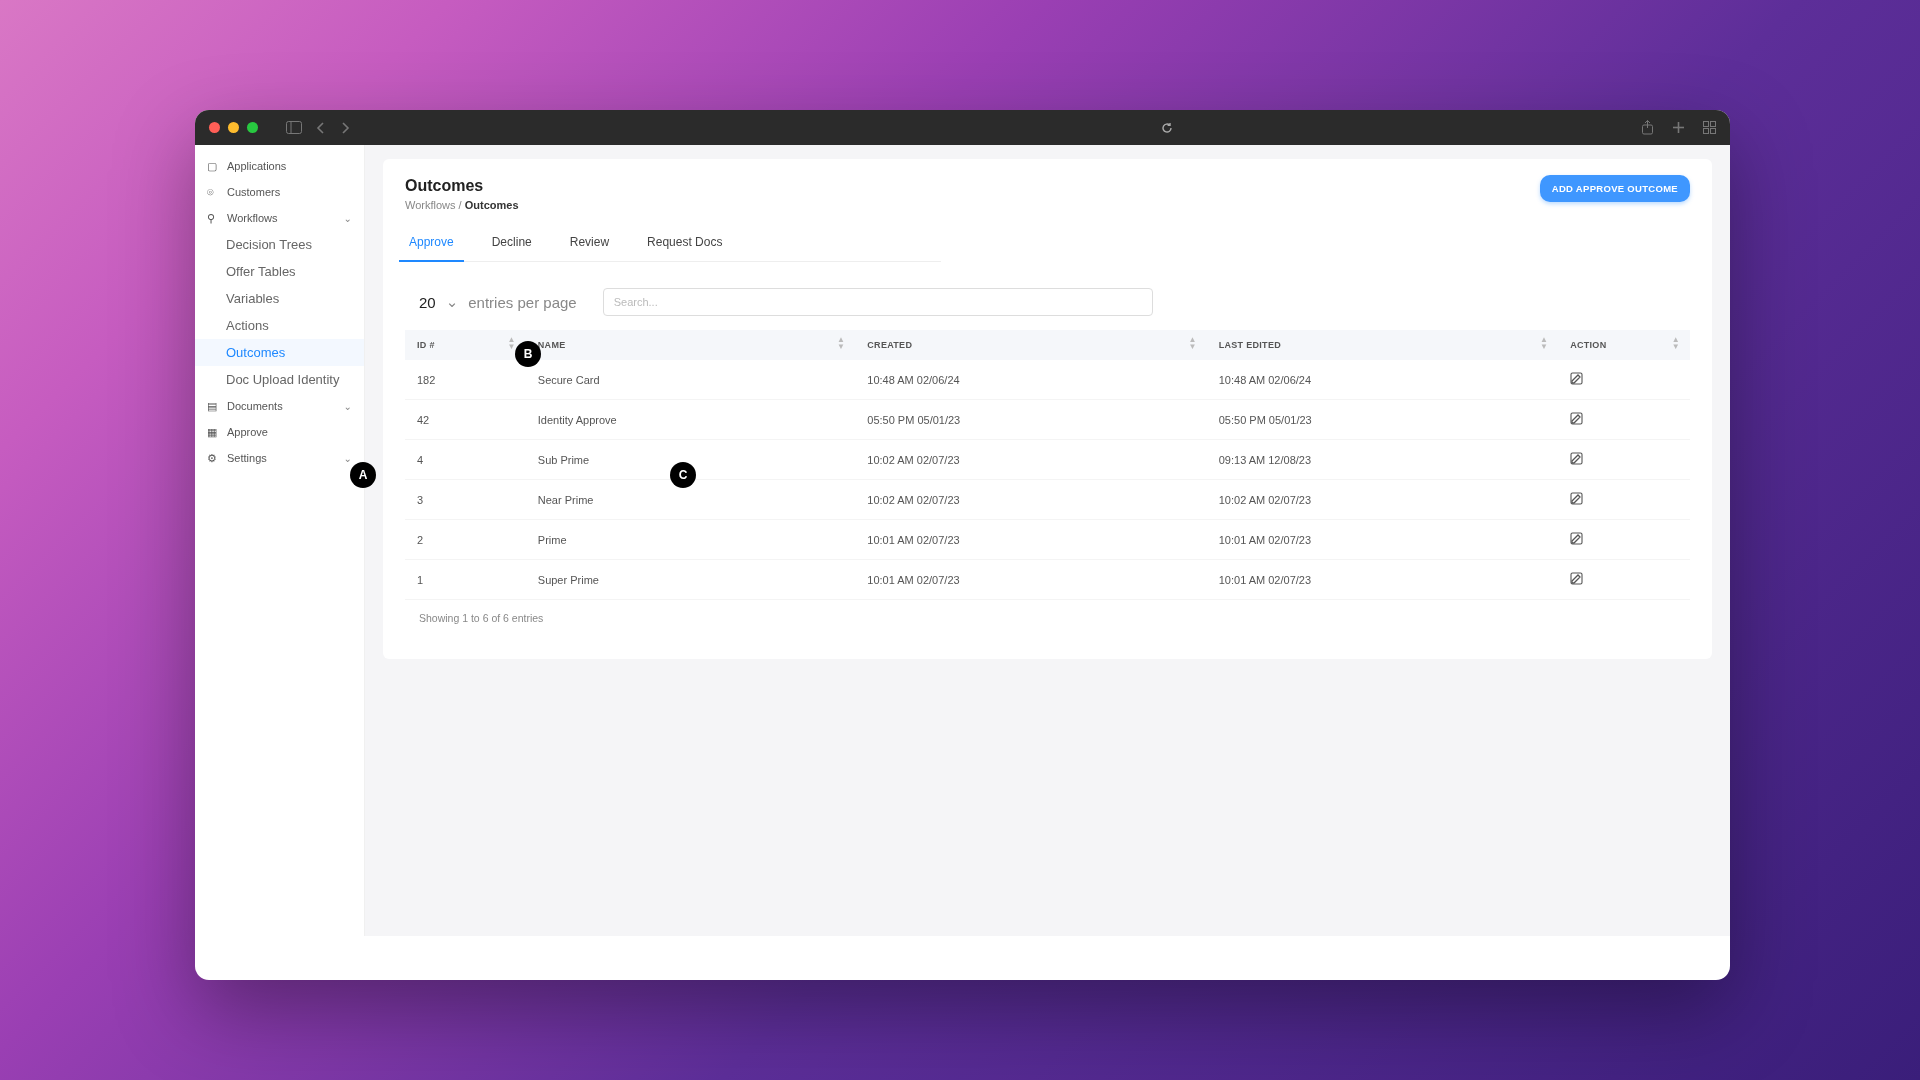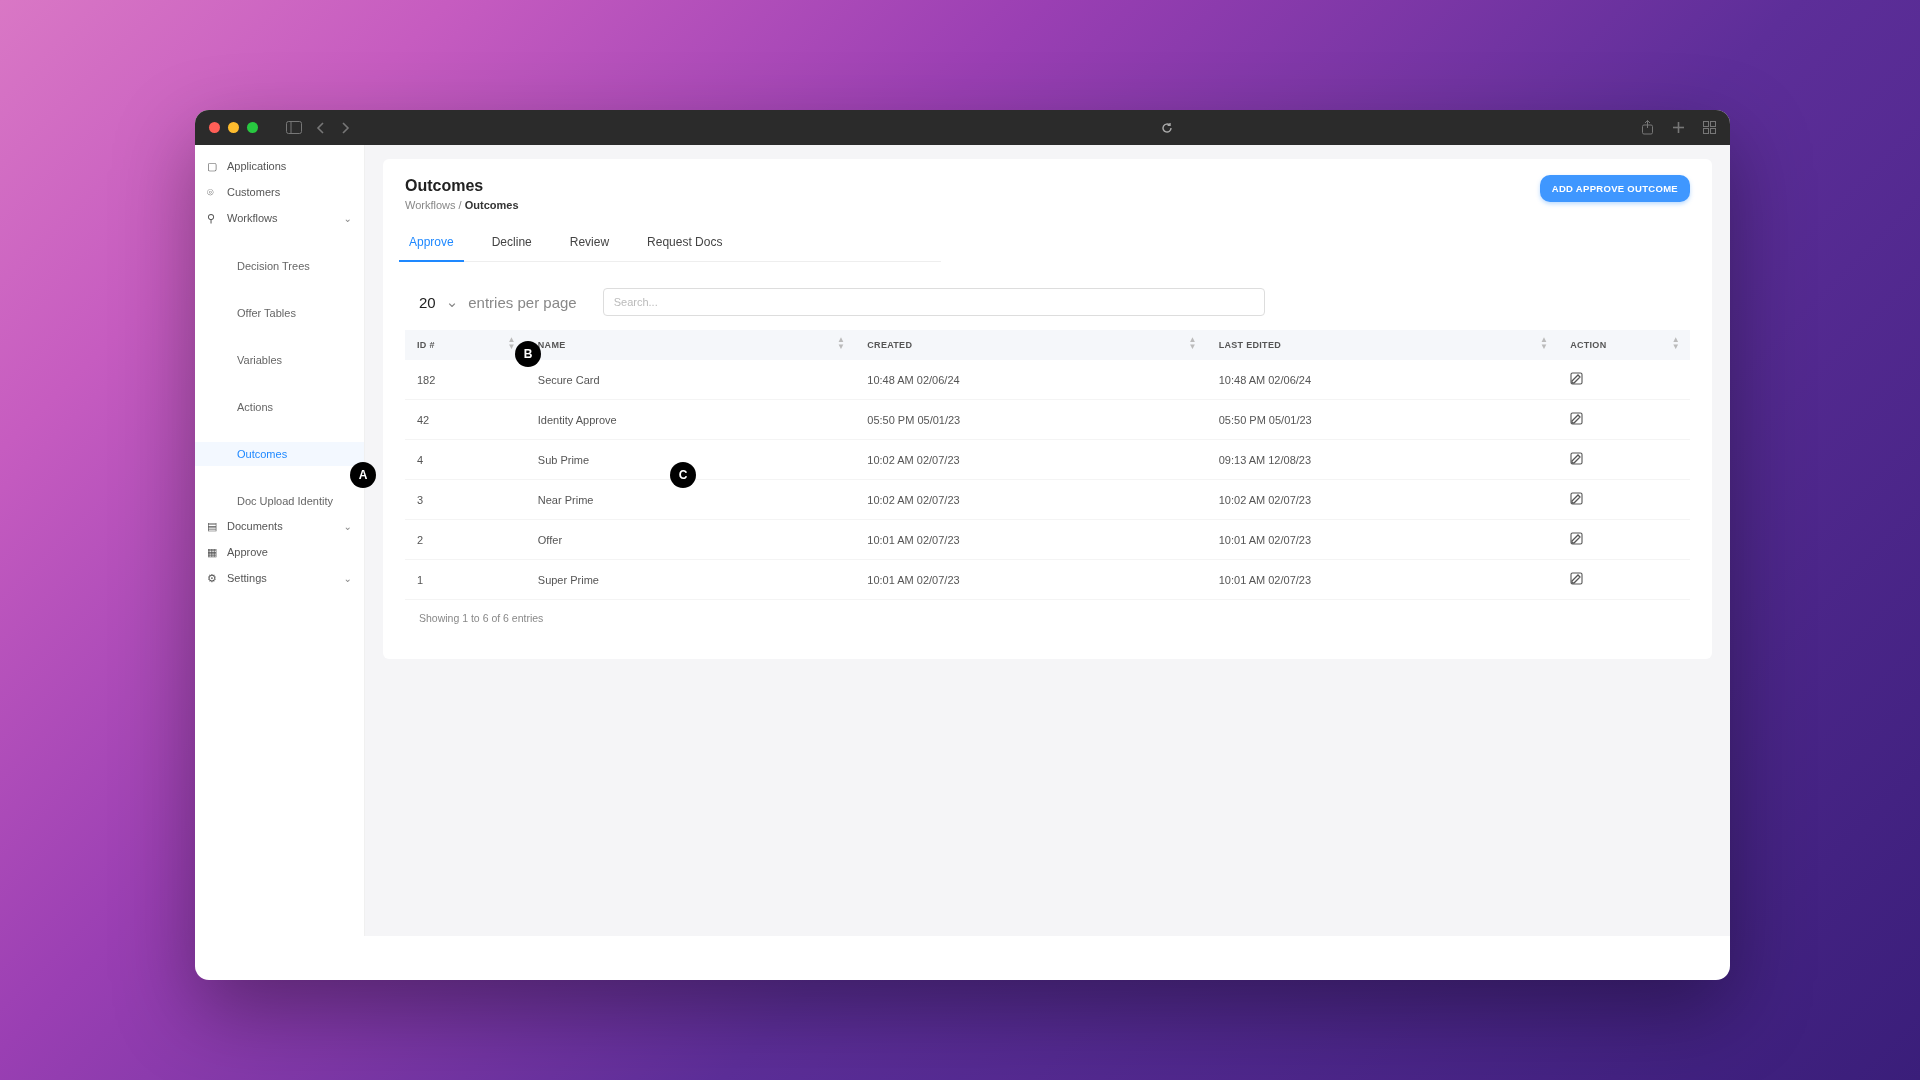--- a/index.html
+++ b/index.html
@@ -30,38 +30,38 @@
 .toggle{width:26px; height:14px; background:#fff; border-radius:10px; position:relative;}
 .toggle::after{content:''; position:absolute; left:2px; top:2px; width:10px; height:10px; background:#1a1a1a; border-radius:50%;}
 .tenant{display:flex; align-items:center; gap:6px; background:#1a2738; padding:3px 8px 3px 4px; border-radius:12px;}
 .tenant .av{width:14px; height:14px; border-radius:50%; background:#3aa0ff;}
 
 .body{display:flex; height:calc(100% - 79px);}
 .sidebar{width:170px; background:#fff; border-right:1px solid #f0f0f0; padding-top:8px; font-size:11px;}
 .side-item{display:flex; align-items:center; gap:8px; padding:7px 12px; color:#555; cursor:pointer;}
 .side-item .chev{margin-left:auto; color:#888; font-size:10px;}
 .side-item .ico{width:12px; height:12px; display:inline-block;}
-.side-sub{padding:6px 12px 6px 42px; color:#666; font-size:11px; cursor:pointer;margin-top:23px;}
+.side-sub{padding:6px 12px 6px 31px; color:#666; font-size:13px; cursor:pointer;}
 .side-sub.active{color:#1e88ff; background:#f3f8ff;}
 
 .canvas{flex:1; background:#f5f5f7; padding:14px 18px 0 18px; overflow:auto;}
 .panel{background:#fff; border-radius:6px; padding:18px 22px 24px 22px; min-height:500px;}
 .page-title{font-size:16px; font-weight:600; color:#222;}
 .crumb{font-size:11px; color:#888; margin-top:4px;}
 .crumb b{color:#333; font-weight:600;}
 .tabs{display:flex; gap:30px; border-bottom:1px solid #eee; margin-top:14px; width:536px;}
 .tab{font-size:12px; color:#444; padding:10px 4px 12px 4px; cursor:pointer; position:relative;}
 .tab.active{color:#1e88ff;}
 .tab.active::after{content:''; position:absolute; left:-6px; right:-6px; bottom:-1px; height:2px; background:#1e88ff;}
 .add-btn{float:right; background:#3f97ff; color:#fff; font-size:9.5px; font-weight:700; letter-spacing:.3px;
   padding:8px 12px; border:none; border-radius:10px; box-shadow:0 2px 4px rgba(63,151,255,.35); cursor:pointer; margin-top:-2px;}
 .controls{display:flex; align-items:center; gap:26px; margin-top:26px; padding-left:14px;}
 .entries{font-size:15px; color:#888; display:flex; align-items:center; gap:10px;}
 .entries .n{color:#222;}
-.search{width:662px; height:28px; border:1px solid #ddd; border-radius:4px; font-size:11px; padding:8px 10px; color:#555;}
+.search{width:550px; height:28px; border:1px solid #ddd; border-radius:4px; font-size:11px; padding:8px 10px; color:#555;}
 .search::placeholder{color:#bbb;}
 
 table{width:100%; border-collapse:collapse; margin-top:14px; font-size:11px;}
 thead th{background:#f5f7fa; text-align:left; font-size:9px; font-weight:700; color:#555; padding:10px 12px; letter-spacing:.3px; position:relative;}
 thead th .sort{position:absolute; right:10px; top:6px; font-size:8px; color:#bbb; line-height:7px;}
 tbody td{padding:12px; color:#555; border-bottom:1px solid #f4f4f4;}
 .edit-ico{cursor:pointer; color:#555;}
 .footer-text{font-size:10.5px; color:#888; margin-top:12px; padding-left:14px;}
 
 
@@ -225,21 +225,21 @@
                 <td>Near Prime</td>
                 <td>10:02 AM 02/07/23</td>
                 <td>10:02 AM 02/07/23</td>
                 <td><span class="edit-ico"><svg width="13" height="13" viewBox="0 0 13 13">
                       <path d="M2 9l6-6 2 2-6 6H2V9z" fill="none" stroke="#555" stroke-width="1.3"></path>
                       <rect x="1" y="1" width="11" height="11" rx="1.5" fill="none" stroke="#555" stroke-width="1.1"></rect>
                     </svg></span></td>
               </tr>
               <tr>
                 <td>2</td>
-                <td>Offer</td>
+                <td>Prime</td>
                 <td>10:01 AM 02/07/23</td>
                 <td>10:01 AM 02/07/23</td>
                 <td><span class="edit-ico"><svg width="13" height="13" viewBox="0 0 13 13">
                       <path d="M2 9l6-6 2 2-6 6H2V9z" fill="none" stroke="#555" stroke-width="1.3"></path>
                       <rect x="1" y="1" width="11" height="11" rx="1.5" fill="none" stroke="#555" stroke-width="1.1"></rect>
                     </svg></span></td>
               </tr>
               <tr>
                 <td>1</td>
                 <td>Super Prime</td>

